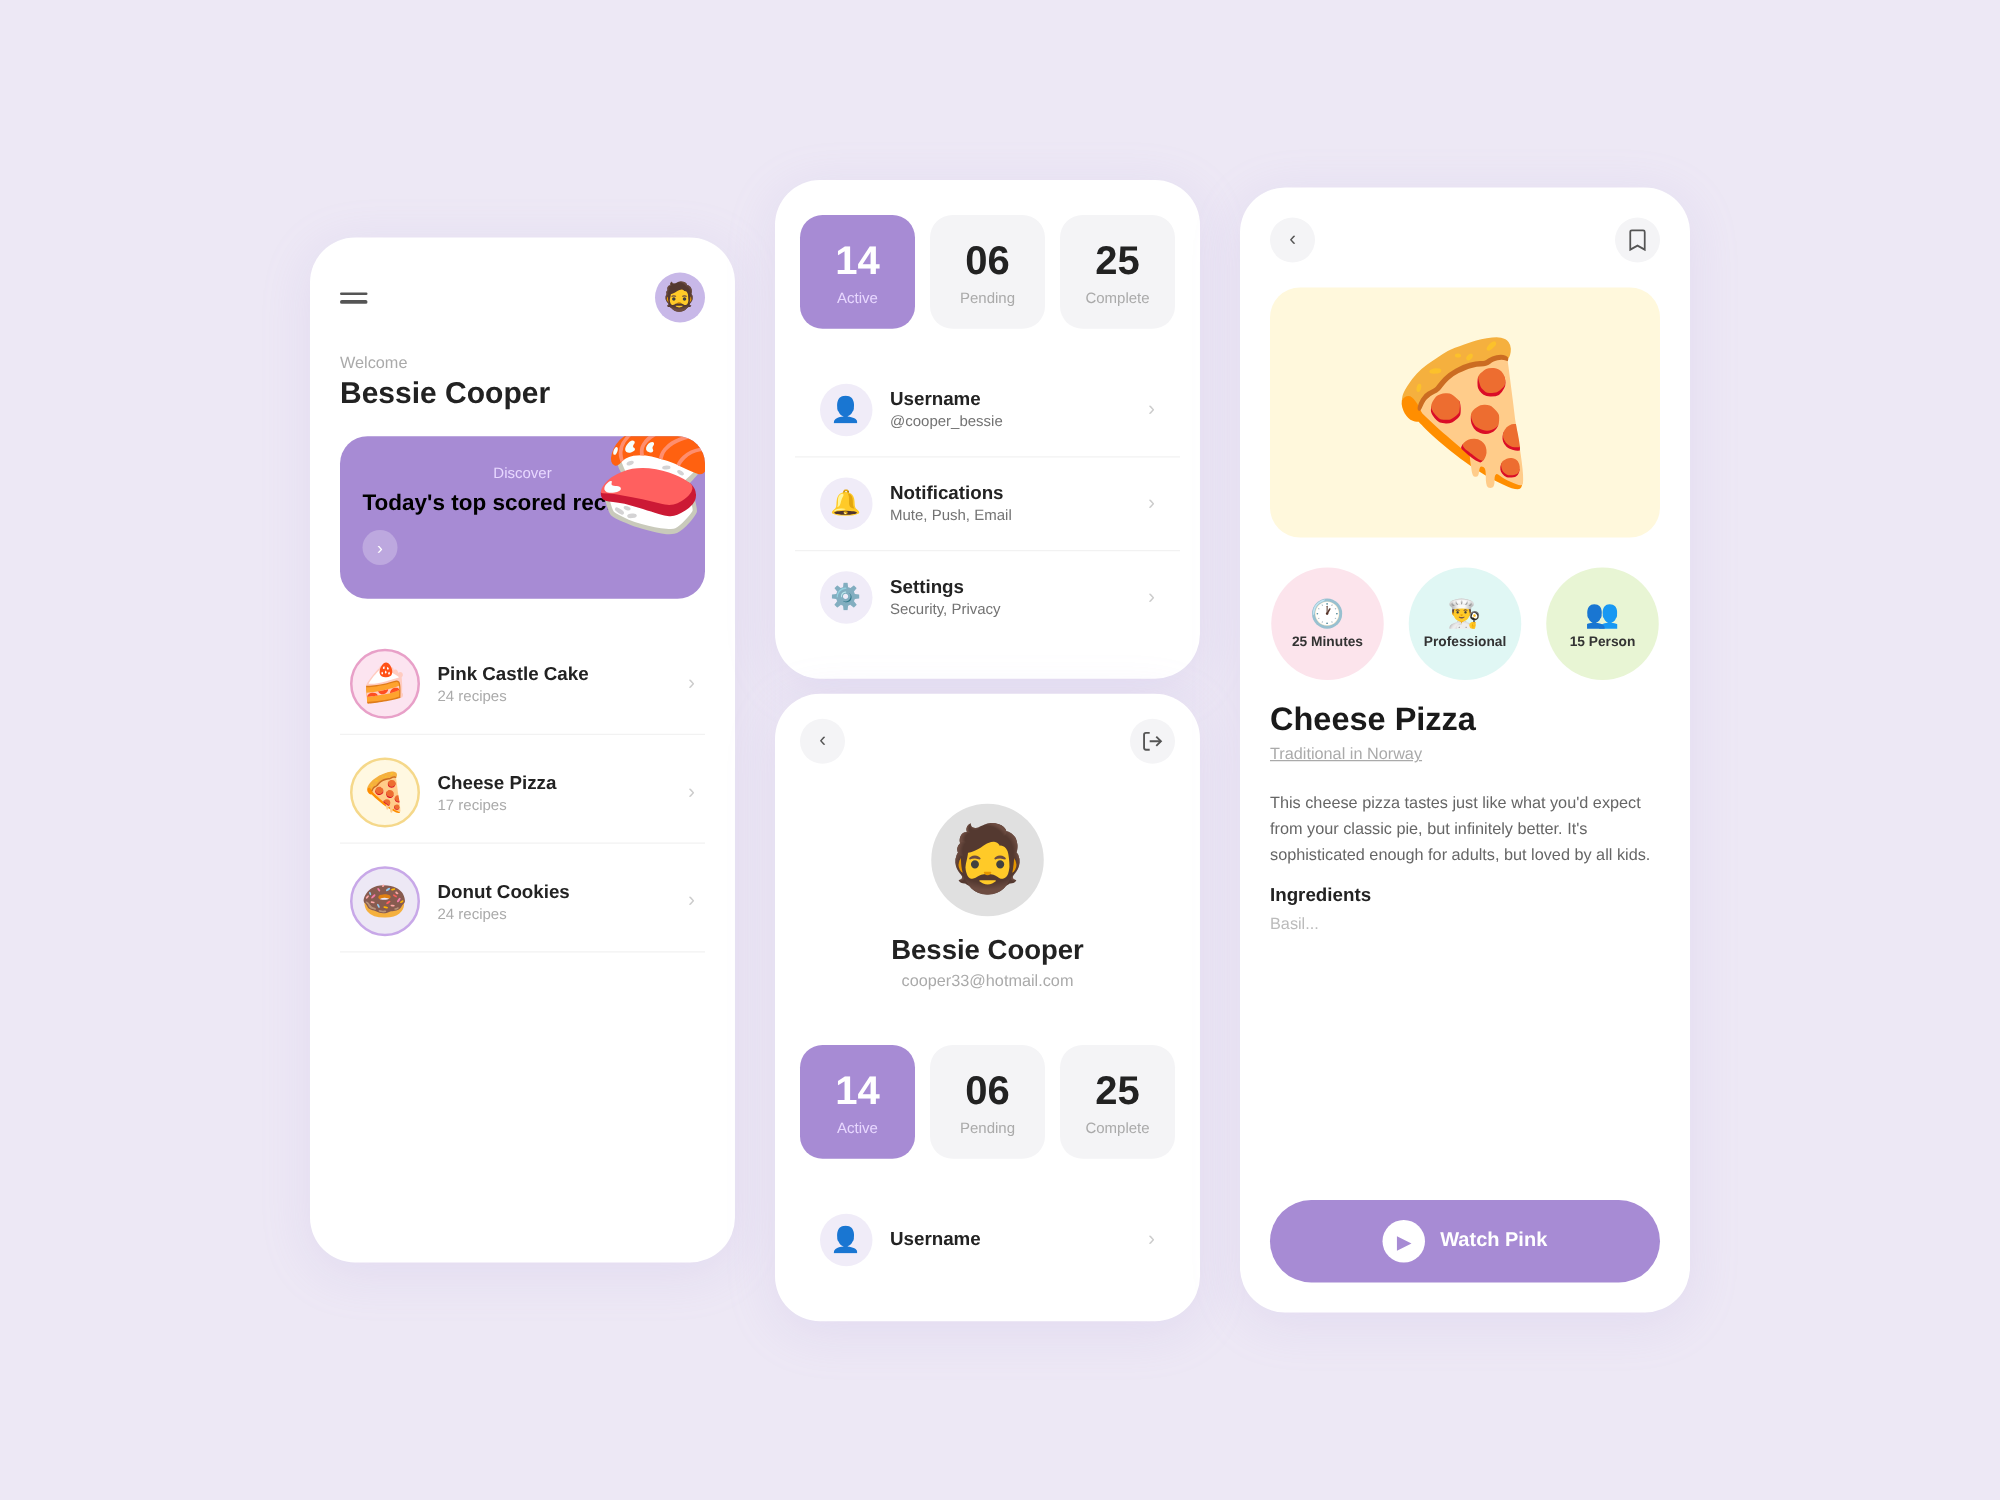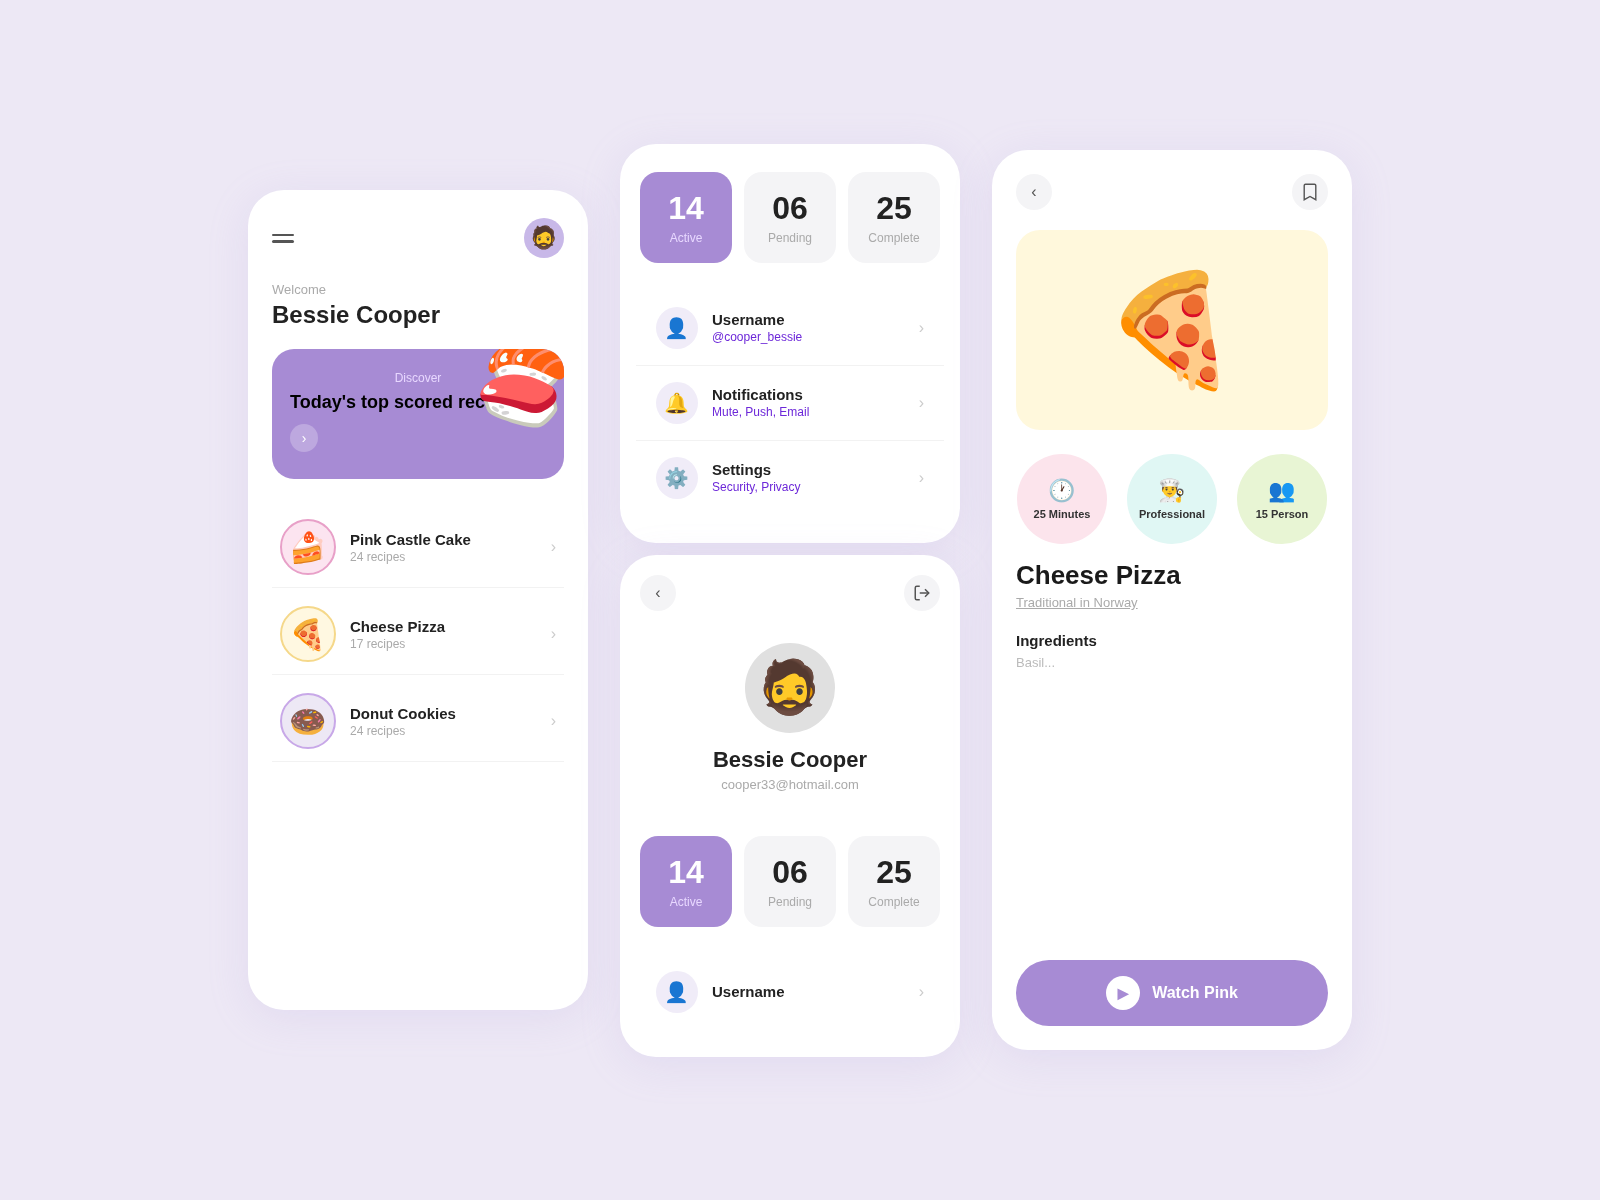--- a/index.html
+++ b/index.html
@@ -128,21 +128,21 @@
     }
     .menu-item:last-child { border-bottom: none; }
     .menu-icon {
       width: 42px; height: 42px; border-radius: 50%;
       background: #f0ecf8;
       display: flex; align-items: center; justify-content: center;
       font-size: 20px; margin-right: 14px; flex-shrink: 0;
     }
     .menu-info { flex: 1; }
     .menu-title { font-size: 15px; font-weight: 600; color: #222; }
-    .menu-sub { font-size: 12px; color: #6d28d9; margin-top: 2px; }
+    .menu-sub { font-size: 12px; color: #737373; margin-top: 2px; }
     .menu-chevron { color: #ccc; font-size: 16px; }
 
     
     .profile-section {
       display: flex; flex-direction: column; align-items: center;
       padding: 32px 20px 20px;
       flex: 1;
     }
     .avatar-lg {
       width: 90px; height: 90px; border-radius: 50%;
@@ -381,20 +381,21 @@
     </div>
     <div class="badge-circle badge-green">
       <span class="badge-icon">👥</span>
       <span>15 Person</span>
     </div>
   </div>
 
   <div class="recipe-details">
     <div class="recipe-title-lg">Cheese Pizza</div>
     <div class="recipe-origin">Traditional in Norway</div>
+    <div class="recipe-desc">This cheese pizza tastes just like what you'd expect from your classic pie, but infinitely better. It's sophisticated enough for adults, but loved by all kids.</div>
     <div class="ingredients-label">Ingredients</div>
     <div class="ingredients-fade">Basil...</div>
   </div>
 
   <div class="watch-btn">
     <div class="play-circle">▶</div>
     <span>Watch Pink</span>
   </div>
 </div>
 

